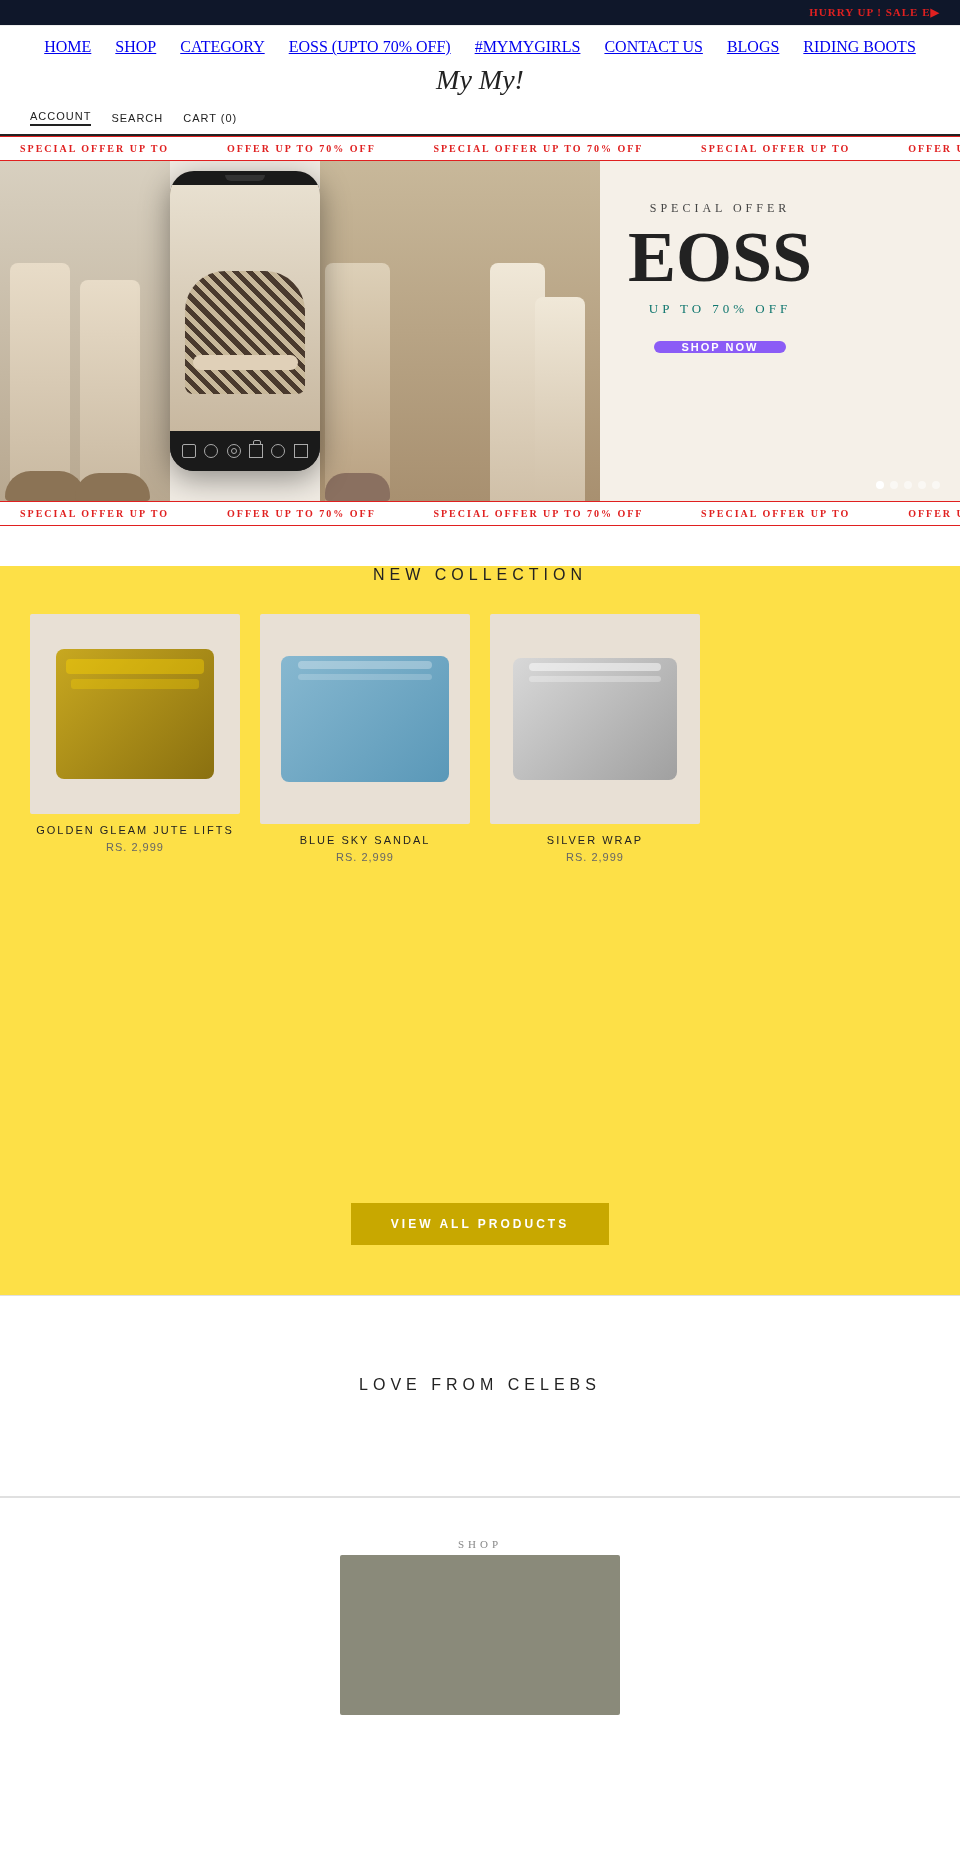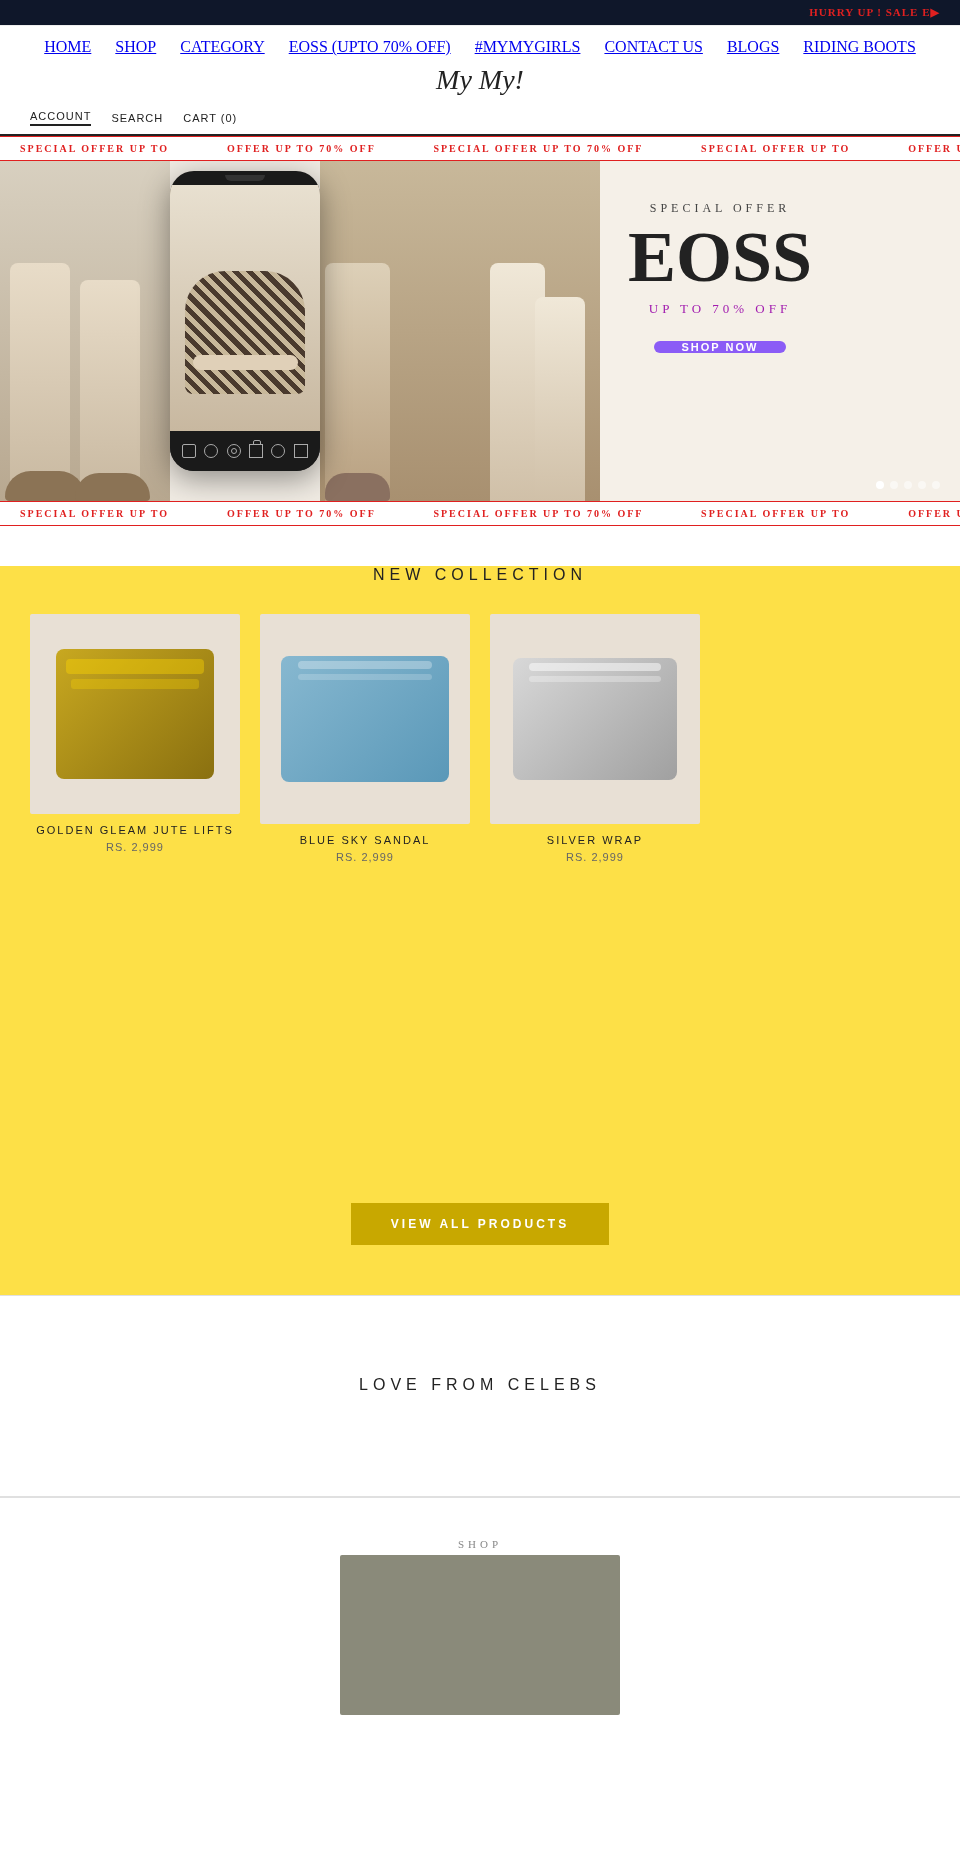--- a/index.html
+++ b/index.html
@@ -163,21 +163,21 @@
       font-size: 72px;
       font-weight: 900;
       color: #222;
       line-height: 1;
       font-family: 'Georgia', serif;
       margin-bottom: 8px;
     }
     .hero-discount {
       font-size: 13px;
       letter-spacing: 4px;
-      color: #a21caf;
+      color: #0f766e;
       text-transform: uppercase;
       margin-bottom: 20px;
     }
     .shop-now-btn {
       background: #8b5cf6;
       color: #fff;
       border: none;
       padding: 0 28px;
       border-radius: 20px;
       font-size: 11px;

